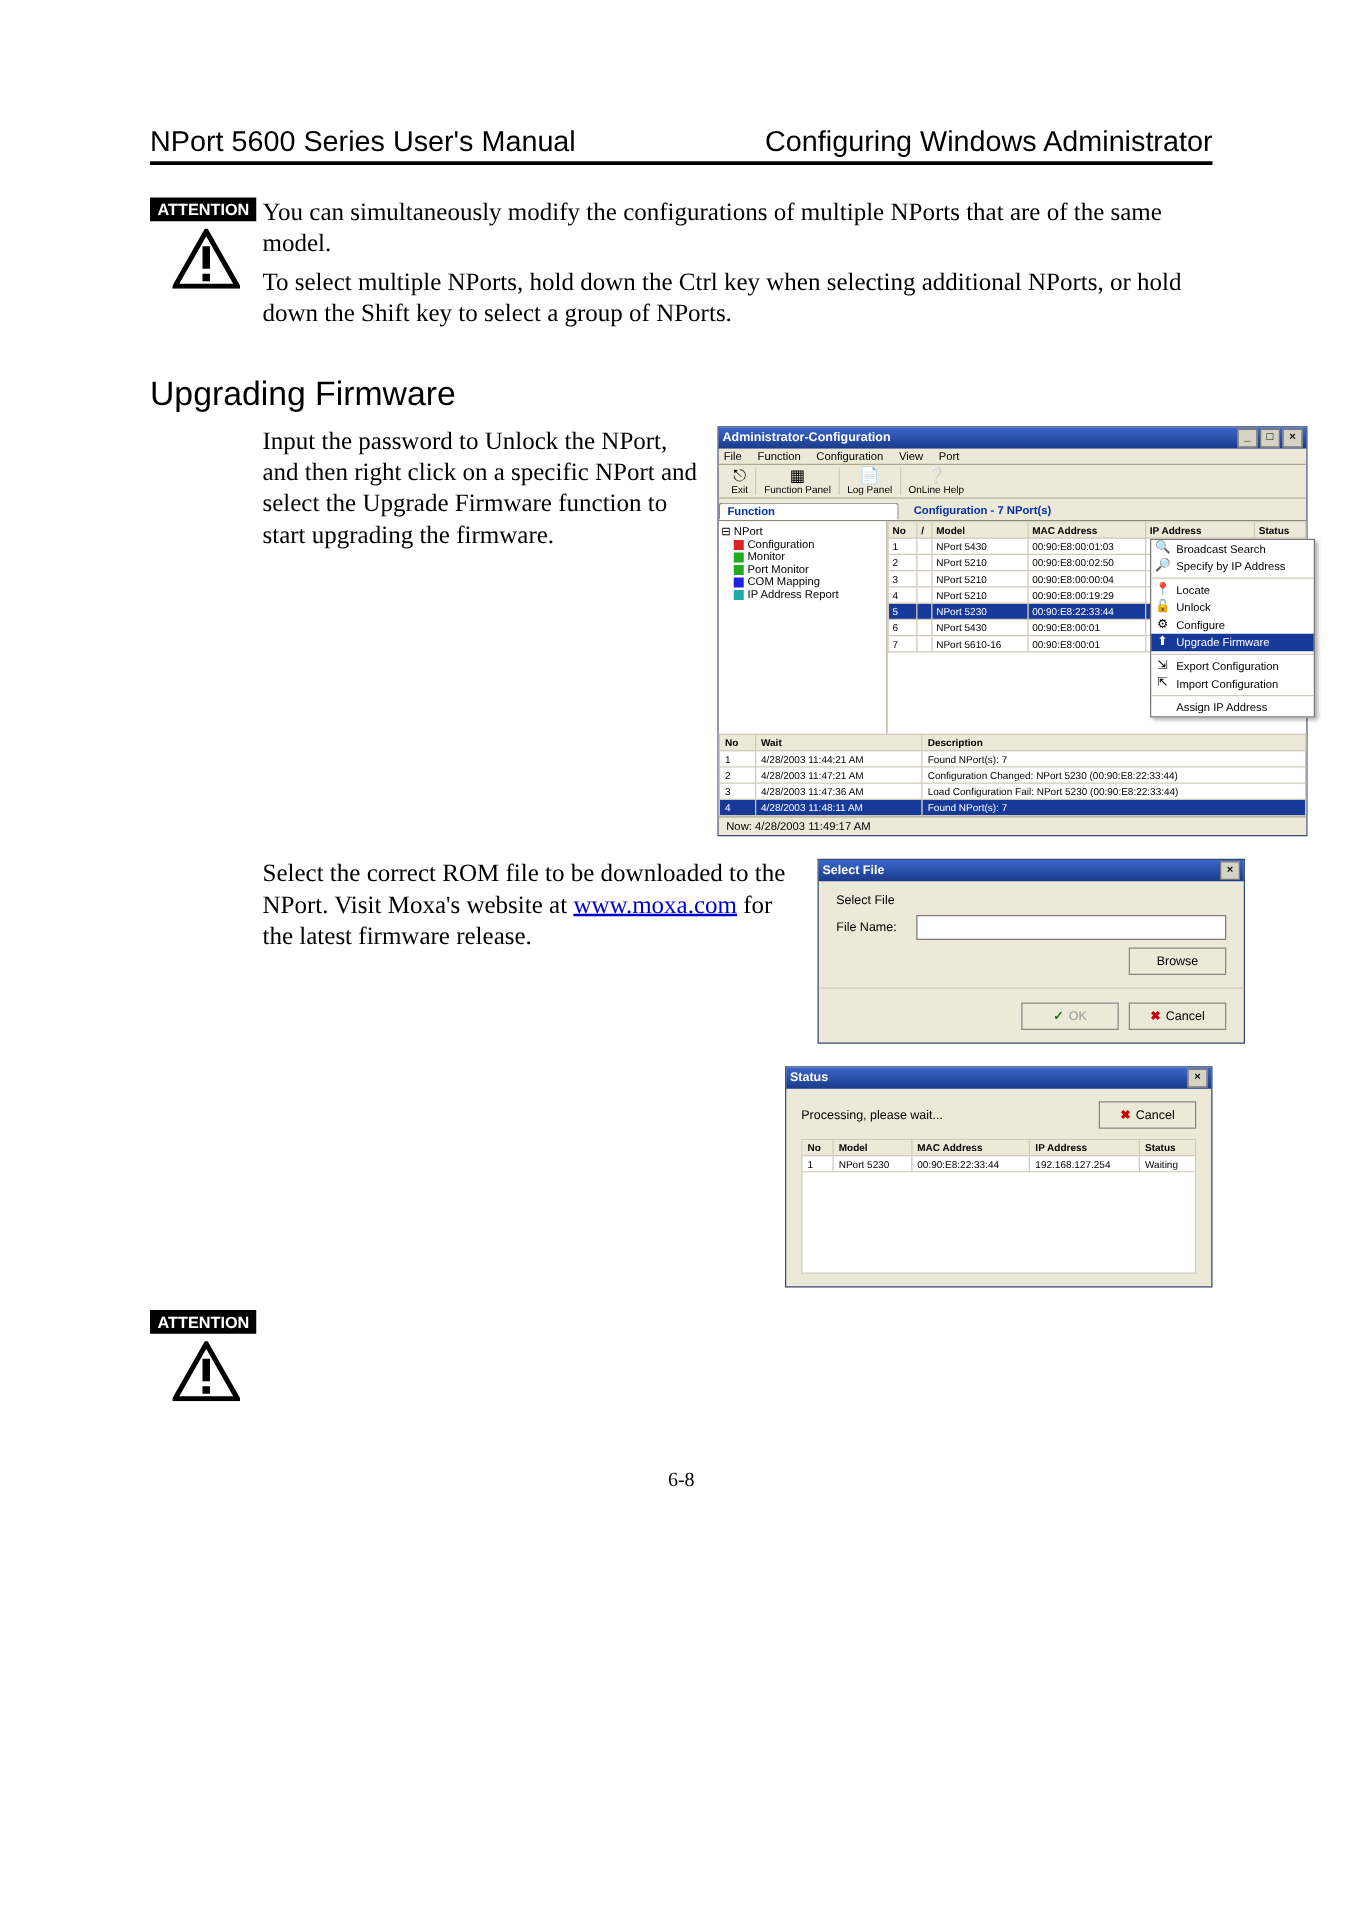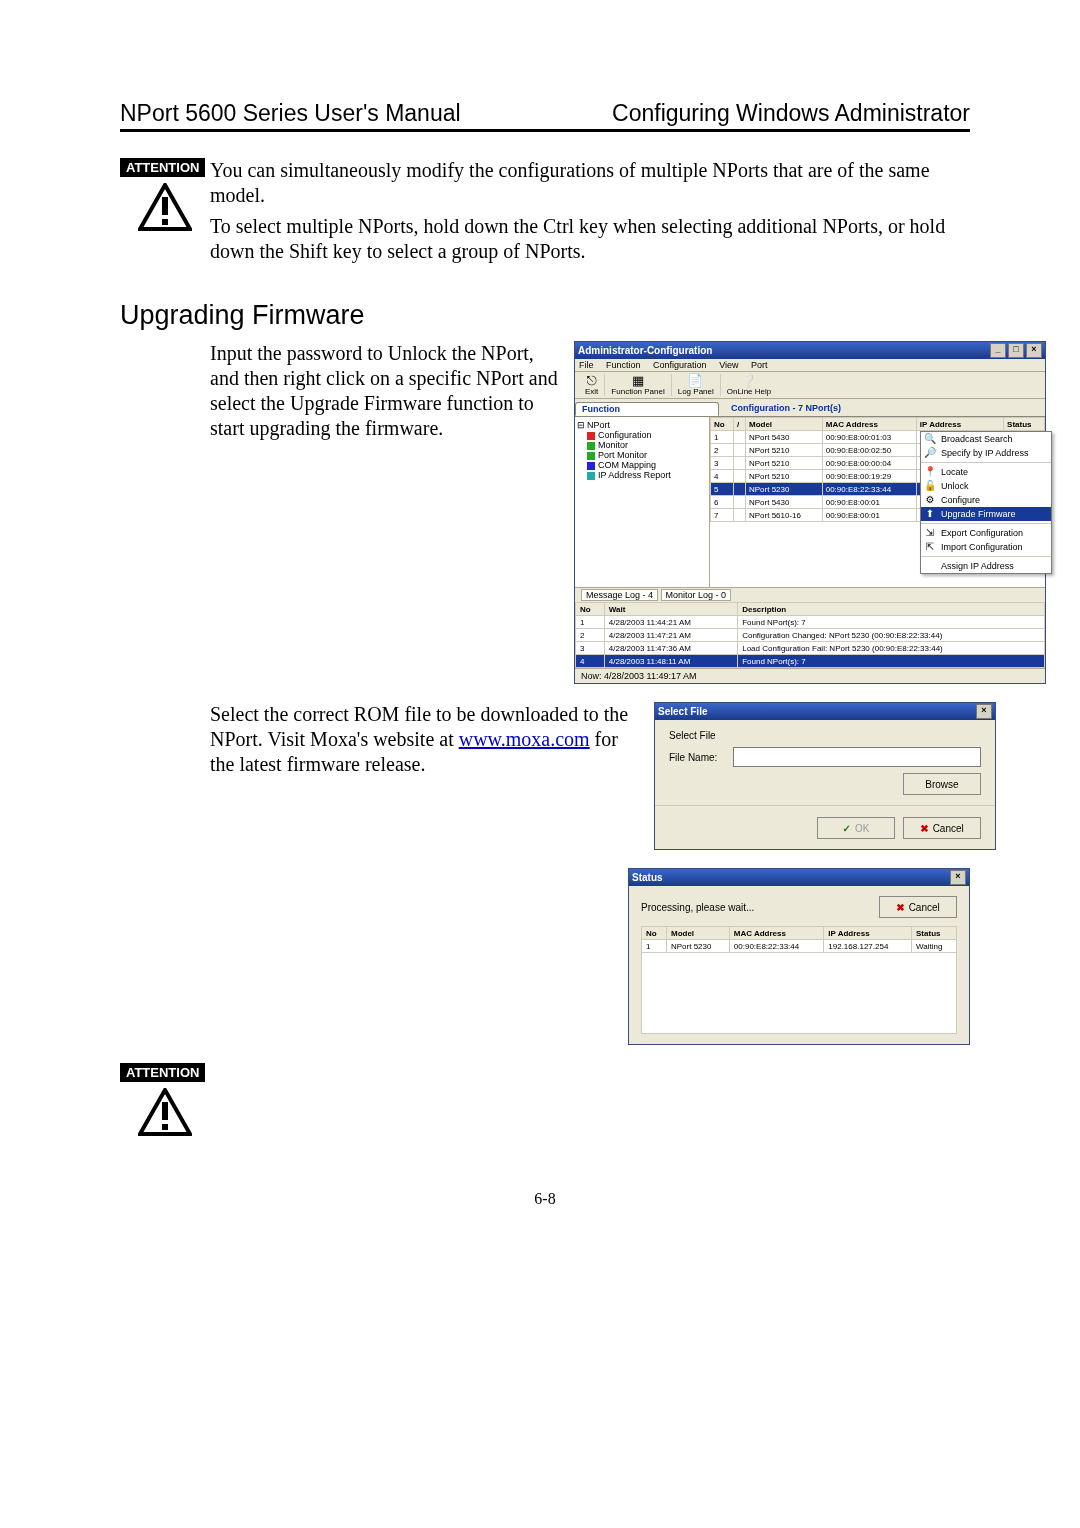--- a/index.html
+++ b/index.html
@@ -461,24 +461,20 @@
               <div class="mi hl"><span class="mico">⬆</span><span>Upgrade Firmware</span></div>
               <hr>
               <div class="mi"><span class="mico">⇲</span><span>Export Configuration</span></div>
               <div class="mi"><span class="mico">⇱</span><span>Import Configuration</span></div>
               <hr>
               <div class="mi"><span>Assign IP Address</span></div>
             </div>
           </div>
         </div>
 
-        <div class="logtabs">
-          <span>Message Log - 4</span>
-          <span>Monitor Log - 0</span>
-        </div>
         <table class="log">
           <tbody>
               <tr>
                 <th>No</th>
                 <th>Wait</th>
                 <th>Description</th>
               </tr>
           <tr>
                 <td>1</td>
                 <td>4/28/2003 11:44:21 AM</td>

